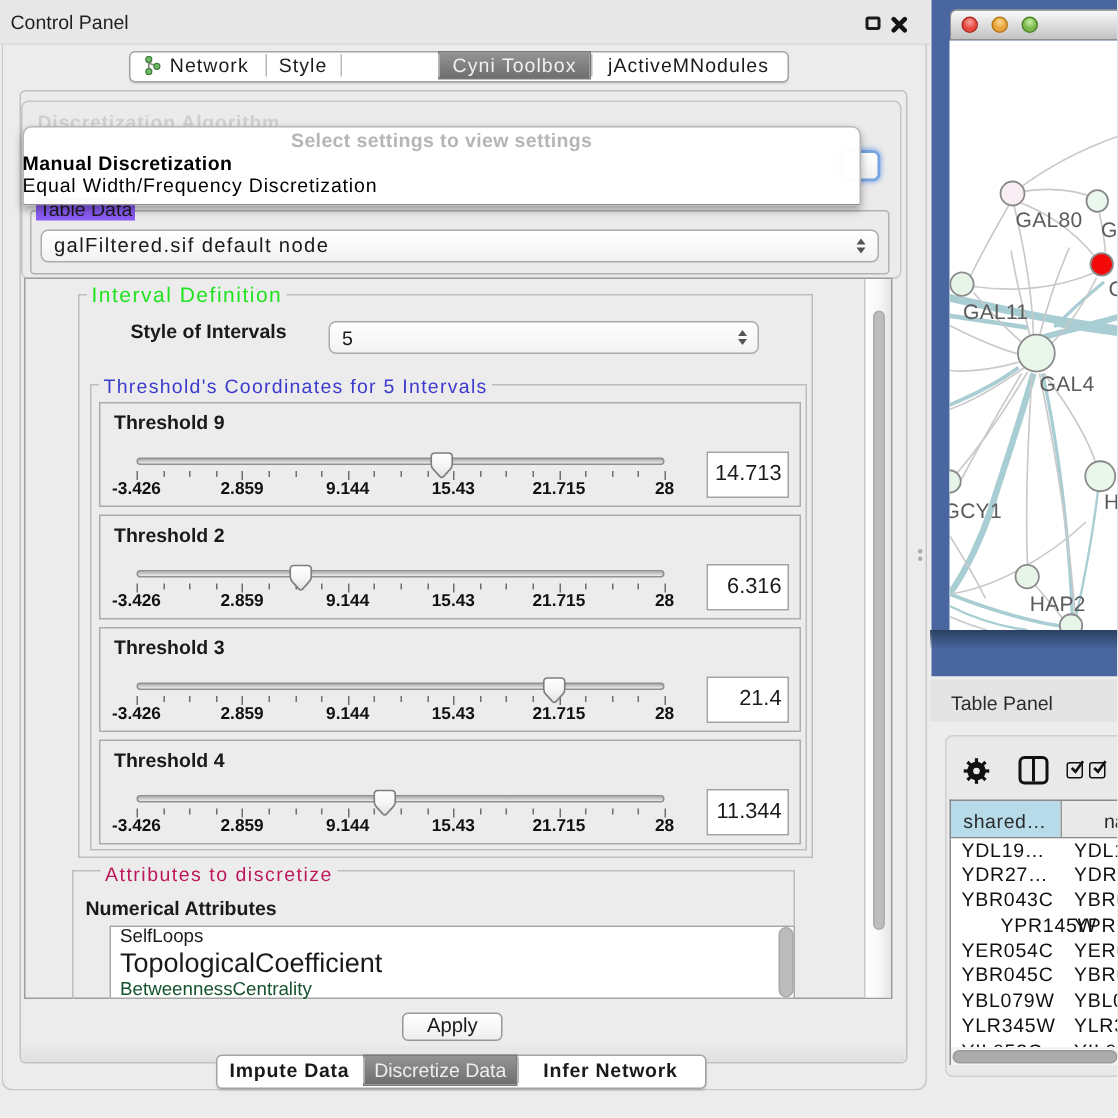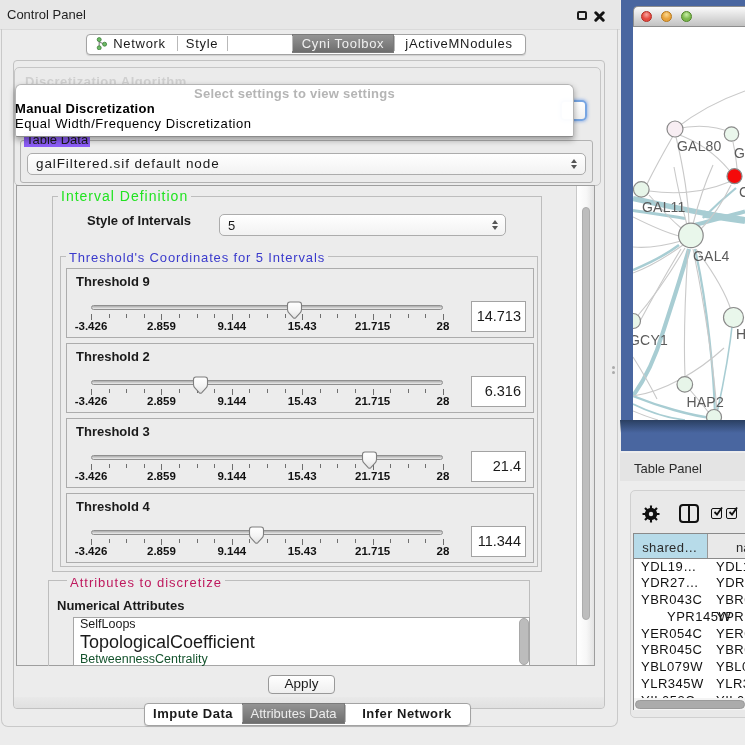--- a/index.html
+++ b/index.html
@@ -245,21 +245,21 @@
 <div class="abs" style="left:73px;top:617px;width:457px;height:49px;background:#fff;border:1px solid #A6A6A6;box-sizing:border-box;"></div>
 <div style="position:absolute;left:80px;top:618.4px;font-size:12.5px;font-weight:400;color:#1a1a1a;line-height:12.5px;white-space:nowrap;">SelfLoops</div>
 <div style="position:absolute;left:80px;top:635.8px;font-size:18px;font-weight:400;color:#1a1a1a;line-height:12.5px;white-space:nowrap;">TopologicalCoefficient</div>
 <div style="position:absolute;left:80px;top:653.2px;font-size:12.5px;font-weight:400;color:#14532d;line-height:12.5px;white-space:nowrap;">BetweennessCentrality</div>
 <div class="abs" style="left:519px;top:618px;width:10px;height:47px;background:#BCBCBC;border:1px solid #A8A8A8;border-radius:5px;box-sizing:border-box;"></div>
 <div class="abs" style="left:268px;top:675px;width:67px;height:19px;background:linear-gradient(#FFFFFF,#EFEFEF);border:1px solid #999;border-radius:4px;box-sizing:border-box;"></div>
 <div style="position:absolute;left:301.5px;top:676.6px;font-size:13.5px;font-weight:400;color:#1a1a1a;line-height:13.5px;white-space:nowrap;transform:translateX(-50%);">Apply</div>
 <div class="abs" style="left:144px;top:703px;width:325px;height:21px;background:#fff;border:1px solid #A3A3A3;border-radius:4px;box-shadow:0 1px 1px rgba(0,0,0,0.12);"></div>
 <div style="position:absolute;left:193.0px;top:707.0px;font-size:13px;font-weight:700;color:#1a1a1a;line-height:13px;white-space:nowrap;transform:translateX(-50%);letter-spacing:0.5px;">Impute Data</div>
 <div class="abs" style="left:242px;top:703px;width:103px;height:21px;background:linear-gradient(#949494,#6E6E6E);border:1px solid #7A7A7A;box-sizing:border-box;"></div>
-<div style="position:absolute;left:293.5px;top:707.0px;font-size:13px;font-weight:400;color:#EDEDED;line-height:13px;white-space:nowrap;transform:translateX(-50%);letter-spacing:0px;">Attributes Data</div>
+<div style="position:absolute;left:293.5px;top:707.0px;font-size:13px;font-weight:400;color:#EDEDED;line-height:13px;white-space:nowrap;transform:translateX(-50%);letter-spacing:0px;">Discretize Data</div>
 <div class="abs" style="left:242px;top:705px;width:1px;height:17px;background:#B9B9B9;"></div>
 <div style="position:absolute;left:407.0px;top:707.0px;font-size:13px;font-weight:700;color:#1a1a1a;line-height:13px;white-space:nowrap;transform:translateX(-50%);letter-spacing:0.5px;">Infer Network</div>
 <div class="abs" style="left:345px;top:705px;width:1px;height:17px;background:#B9B9B9;"></div>
 <div class="abs" style="left:15px;top:84px;width:557px;height:51px;background:rgba(255,255,255,0.97);border:1px solid #B5B5B5;border-bottom:1px solid #8C8C8C;border-radius:6px 6px 2px 2px;box-shadow:0 3px 6px rgba(0,0,0,0.35);z-index:30;"></div>
 <div style="position:absolute;left:194px;top:86.5px;font-size:13px;font-weight:700;color:#B5B5B5;line-height:13px;white-space:nowrap;z-index:31;letter-spacing:0.25px;">Select settings to view settings</div>
 <div style="position:absolute;left:15px;top:102.0px;font-size:13px;font-weight:700;color:#000;line-height:13px;white-space:nowrap;z-index:31;letter-spacing:0.3px;">Manual Discretization</div>
 <div style="position:absolute;left:15px;top:116.5px;font-size:13px;font-weight:400;color:#000;line-height:13px;white-space:nowrap;z-index:31;letter-spacing:0.55px;">Equal Width/Frequency Discretization</div>
 <div class="abs" style="left:612px;top:366px;width:3px;height:3px;background:#AAA;border-radius:50%;"></div>
 <div class="abs" style="left:612px;top:371px;width:3px;height:3px;background:#AAA;border-radius:50%;"></div>
 <div class="abs" style="left:621px;top:0;width:124px;height:451px;background:#4966A0;"></div>

